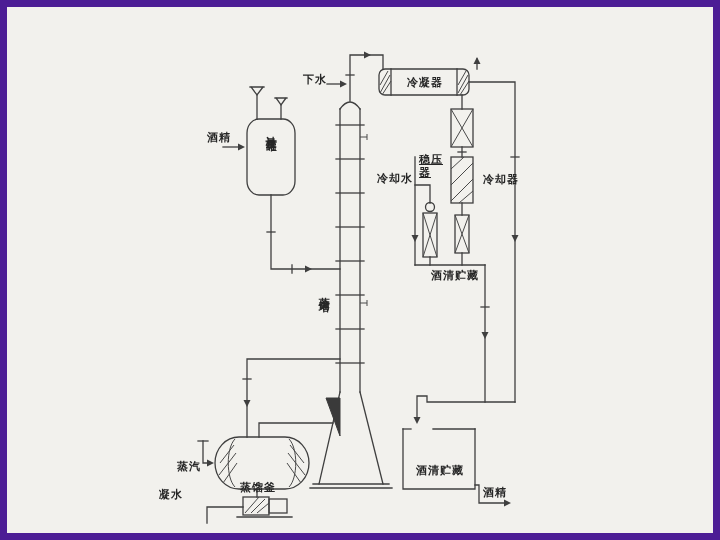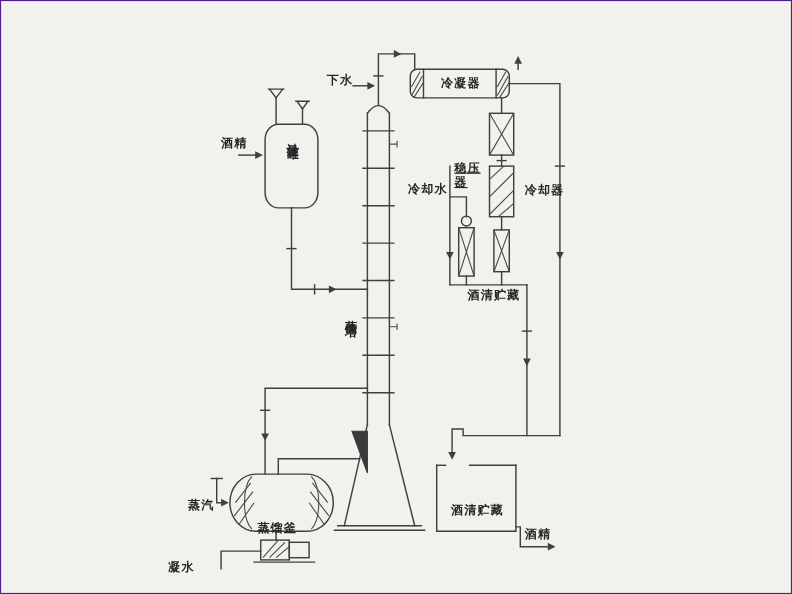--- a/index.html
+++ b/index.html
@@ -3,21 +3,21 @@
 <meta charset="utf-8">
 <style>
   html,body{margin:0;padding:0;}
   .stage{
     position:relative;
     width:720px;height:540px;
     background:#f2f1ed;
     font-family:"Liberation Sans", sans-serif;
     overflow:hidden;
     box-sizing:border-box;
-    border:1px solid #4c1d95;
+    border:7px solid #4c1d95;
   }
   svg.diagram{position:absolute;left:0;top:0;}
   .pipe{stroke:#3f3f3f;stroke-width:1.3;fill:none;stroke-linecap:square;}
   .thin{stroke:#4a4a4a;stroke-width:1;fill:none;}
   .arr{fill:#3f3f3f;stroke:none;}
   .darkfill{fill:#3a3a3a;stroke:#3a3a3a;}
   .lbl{
     position:absolute;
     font-size:11px;
     font-weight:600;
@@ -203,19 +203,19 @@
   <div class="lbl" style="left:476px;top:166px">冷却器</div>
 
   <div class="lbl" style="left:424px;top:262px">酒清贮藏</div>
 
   <div class="lbl v" style="left:310px;top:281px">蒸馏塔</div>
 
   <div class="lbl" style="left:170px;top:453px">蒸汽</div>
 
   <div class="lbl" style="left:233px;top:474px">蒸馏釜</div>
 
-  <div class="lbl" style="left:152px;top:509px">凝水</div>
+  <div class="lbl" style="left:152px;top:481px">凝水</div>
 
   <div class="lbl" style="left:409px;top:457px">酒清贮藏</div>
 
   <div class="lbl" style="left:476px;top:479px">酒精</div>
 
 </div>
 
 </body></html>

